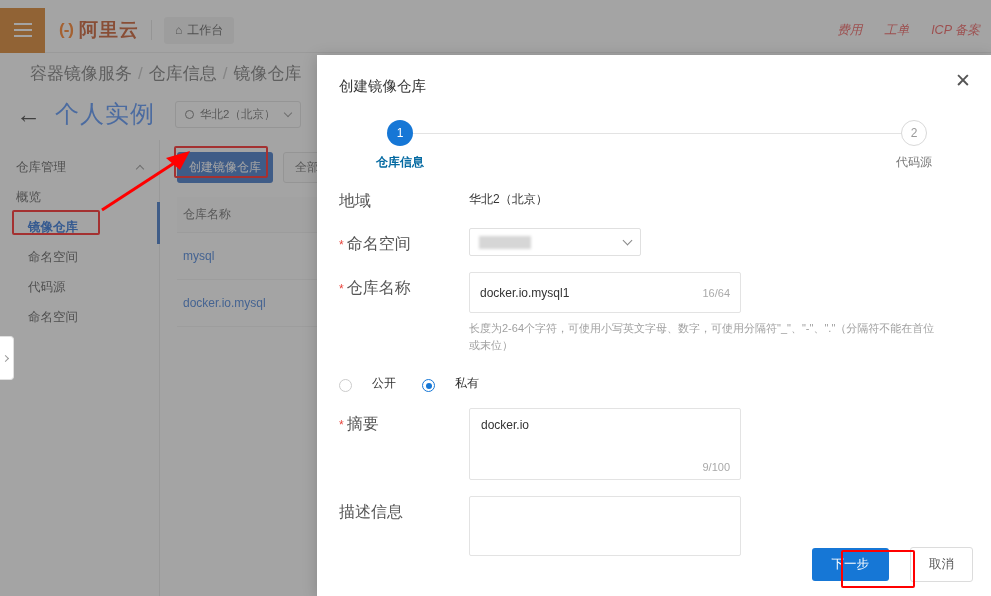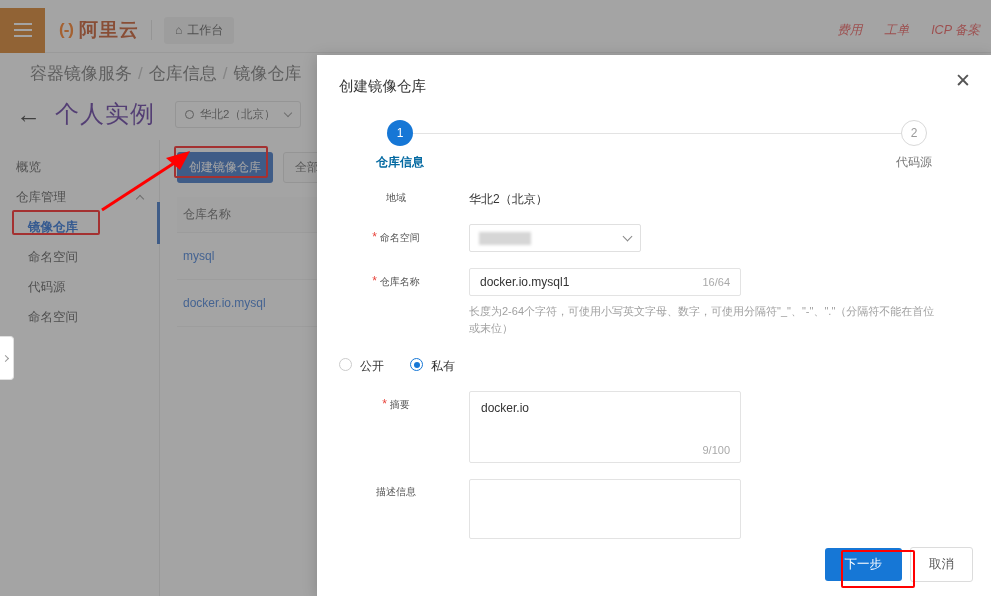--- a/index.html
+++ b/index.html
@@ -68,21 +68,21 @@
     font-size:17px; color:#666;
     display:flex; gap:6px; align-items:center;margin-left:12px;
   }
   .breadcrumb .sep { color:#bbb; }
   .breadcrumb .crumb { cursor:pointer; }
   .breadcrumb .crumb.last { cursor:default; }
 
   
   .title-row { position:absolute; top:98px; left:16px; display:flex; align-items:center; gap:14px; }
   .back-arrow { font-size:25px; color:#222; line-height:1; cursor:pointer; }
-  .page-title { font-size:24px; color:#4c1d95; letter-spacing:1px; }
+  .page-title { font-size:24px; color:#3b82f6; letter-spacing:1px; }
   .region-select {
     display:flex; align-items:center; gap:6px;
     border:1px solid #ddd; border-radius:3px; background:#fff;
     padding:5px 9px; font-size:11.5px; color:#555; cursor:pointer;
     margin-left:6px;
   }
   .pin {
     width:9px; height:9px; border:1.3px solid #666; border-radius:50%;
     position:relative; flex:none;
   }
@@ -186,22 +186,22 @@
   .step-circ.active { background:#1677d6; color:#fff; }
   .step-circ.idle { border:1px solid #d9d9d9; color:#999; background:#fff; }
   .step-label { font-size:12px; margin-top:8px; }
   .step-label.active { color:#0369a1; font-weight:bold; }
   .step-label.idle { color:#777; }
 
   
   .form { position:absolute; left:0; right:0; top:130px; bottom:0; padding:0 22px; }
   .frow { display:flex; margin-bottom:16px; }
   .flabel {
-    width:130px; flex:none; text-align:center; padding-right:16px;
-    font-size:10px; color:#555; padding-top:6px; white-space:nowrap;
+    width:130px; flex:none; text-align:left; padding-right:16px;
+    font-size:16px; color:#555; padding-top:6px; white-space:nowrap;
   }
   .req::before { content:"*"; color:#e8443c; margin-right:3px; font-size:12px; }
   .fctrl { flex:1; min-width:0; }
   .static-val { font-size:12px; color:#333; padding-top:6px; }
 
   .select {
     width:172px; height:28px; border:1px solid #e0e0e0; border-radius:2px;
     background:#fff; display:flex; align-items:center; padding:0 9px;
     font-size:12px; color:#333; cursor:pointer;
   }
@@ -209,50 +209,50 @@
     width:52px; height:13px; background:#d6d6d6;
     filter: blur(1.6px);
   }
   .sel-chev {
     margin-left:auto; width:7px; height:7px;
     border-right:1.4px solid #888; border-bottom:1.4px solid #888;
     transform:rotate(45deg); margin-top:-4px;
   }
 
   .input {
-    width:272px; height:28px; border:1px solid #e3e3e3; border-radius:2px;
+    width:272px; height:41px; border:1px solid #e3e3e3; border-radius:2px;
     background:#fff; display:flex; align-items:center; padding:0 10px;
     font-size:12px; color:#333; cursor:text;
   }
   .counter { margin-left:auto; font-size:11px; color:#a9a9a9; }
   .hint { font-size:11px; color:#a0a0a0; margin-top:7px; line-height:1.55; width:470px; }
 
   .radios { display:flex; align-items:center; gap:26px; padding-top:5px; }
-  .radio { display:flex; align-items:flex-start; gap:8px; font-size:12px; color:#333; cursor:pointer; }
+  .radio { display:flex; align-items:flex-end; gap:20px; font-size:12px; color:#333; cursor:pointer; }
   .rdot { width:13px; height:13px; border-radius:50%; border:1px solid #ccc; background:#fff; flex:none; }
   .rdot.on {
     border:1px solid #1677d6; background:#fff; position:relative;
   }
   .rdot.on::after {
     content:""; position:absolute; left:50%; top:50%; transform:translate(-50%,-50%);
     width:6px; height:6px; border-radius:50%; background:#1677d6;
   }
 
   .textarea {
     width:272px; height:72px; border:1px solid #e3e3e3; border-radius:2px;
     background:#fff; padding:9px 11px; font-size:12px; color:#333;
     position:relative; cursor:text;
   }
   .ta-counter { position:absolute; right:10px; bottom:6px; font-size:11px; color:#a9a9a9; }
   .textarea.tall { height:60px; }
 
   
   .modal-footer {
     position:absolute; right:18px; bottom:14px;
-    display:flex; align-items:center; gap:8px; z-index:55;
+    display:flex; align-items:center; gap:21px; z-index:55;
   }
   .btn-next {
     background:#1677d6; color:#fff; border:none; border-radius:3px;
     font-size:12.5px; padding:8px 20px; cursor:pointer;
     font-family:"Liberation Sans", sans-serif;
   }
   .btn-cancel {
     background:#fff; color:#555; border:1px solid #dcdcdc; border-radius:3px;
     font-size:12.5px; padding:8px 18px; cursor:pointer;
     font-family:"Liberation Sans", sans-serif;
@@ -313,25 +313,25 @@
     <span class="page-title">个人实例</span>
     <div class="region-select">
       <span class="pin"></span>
       <span>华北2（北京）</span>
       <span class="chev-d"></span>
     </div>
   </div>
 
   <div class="leftnav">
     <div class="nav-item">
-      <span>概览</span>
-    </div>
-    <div class="nav-item">
       <span>仓库管理</span>
       <span class="caret-up"></span>
+    </div>
+    <div class="nav-item">
+      <span>概览</span>
     </div>
     <div class="nav-item sub active">
       <span>镜像仓库</span>
     </div>
     <div class="nav-item sub">
       <span>命名空间</span>
     </div>
     <div class="nav-item sub">
       <span>代码源</span>
     </div>

